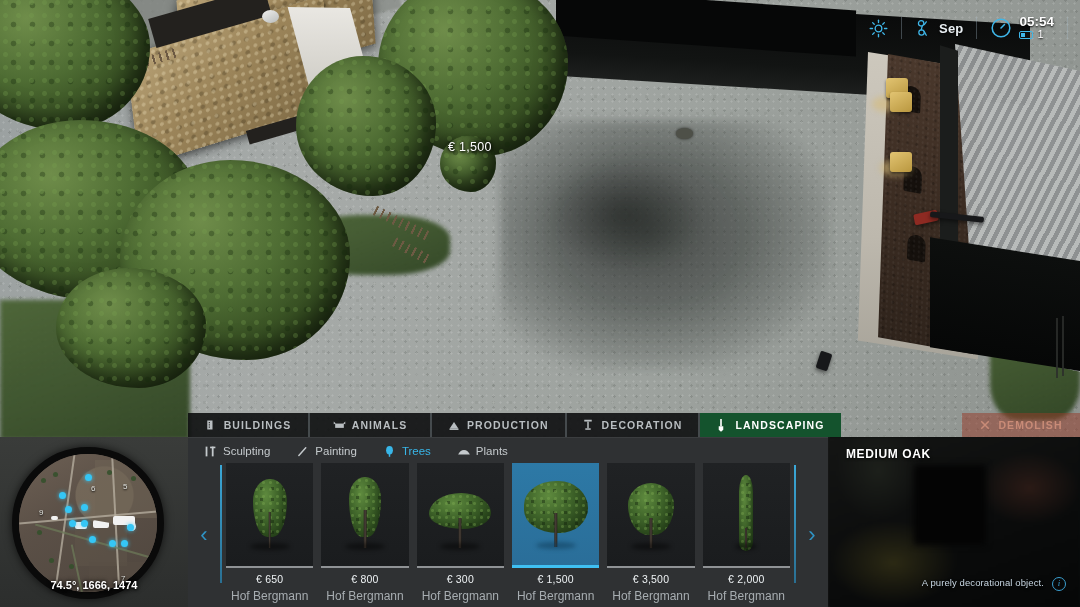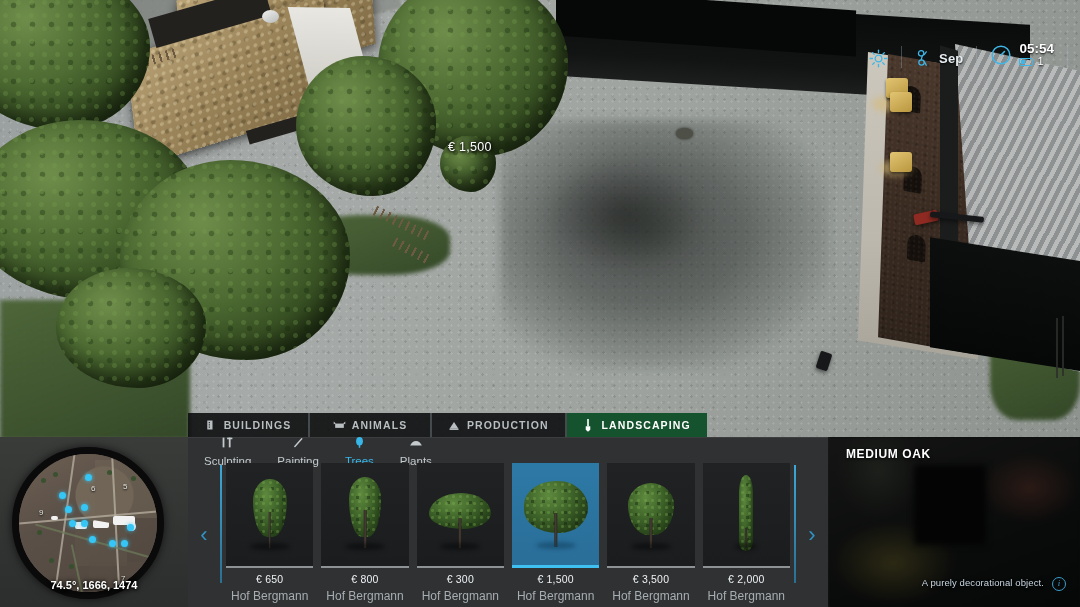--- a/index.html
+++ b/index.html
@@ -134,21 +134,21 @@
   .obj-dark{ position:absolute; background:#17181a; border-radius:2px;
              box-shadow:0 2px 4px rgba(0,0,0,.5); }
 
   
   .worldprice{ position:absolute; left:448px; top:140px; color:#fff;
     font-size:12.5px; letter-spacing:.3px;
     text-shadow:0 0 4px #000, 0 1px 3px #000, 0 0 8px rgba(0,0,0,.9); }
 
   
   #tophud{ position:absolute; right:0; top:0; height:56px; display:flex;
-           align-items:flex-end; padding:0 12px 0 6px; gap:0;margin-top:12px; }
+           align-items:center; padding:0 12px 0 6px; gap:0; }
   #tophud .seg{ display:flex; align-items:center; gap:7px; padding:0 13px; }
   #tophud .div{ width:1px; height:22px; background:rgba(160,180,195,.35); }
   .hudtxt{ color:#e8eef2; font-size:13px; font-weight:bold; letter-spacing:.2px;
            text-shadow:0 1px 2px #000; }
   .money{ color:#fff; font-size:15px; letter-spacing:.4px; font-weight:normal;
           text-shadow:0 1px 2px #000; padding-left:10px; }
   .timewrap{ display:flex; flex-direction:column; line-height:1.05; }
   .timeval{ color:#fff; font-size:13.5px; font-weight:bold; text-shadow:0 1px 2px #000; }
   .speedrow{ display:flex; align-items:center; gap:4px; }
   .speedbox{ width:14px;height:8px;border:1.3px solid #3fb6e8;border-radius:2px;
@@ -197,21 +197,21 @@
   .mtree{ position:absolute; width:5px;height:5px;border-radius:50%;
           background:#33502a; opacity:.85; }
   #mapcoord{ position:absolute; left:0; right:0; bottom:16px; text-align:center;
              color:#fff; font-size:11px; font-weight:bold;
              text-shadow:0 1px 3px #000,0 0 5px #000; }
 
   
   #subtabs{ position:absolute; left:188px; top:2px; height:24px; display:flex;
             align-items:center; gap:26px; padding-left:16px; }
   .stab{ display:flex; align-items:center; gap:6px; color:#c4c9cc; font-size:11.5px;
-         cursor:pointer;flex-direction:column; }
+         cursor:pointer; }
   .stab.active{ color:#38b6e8; }
   .sicon{ width:13px; height:13px; display:inline-block; }
 
   
   #carousel{ position:absolute; left:188px; right:252px; top:26px; bottom:0;
              display:flex; align-items:flex-start; }
   .navarrow{ width:32px; height:144px; display:flex; align-items:center;
              justify-content:center; color:#2f93c4; font-size:22px; cursor:pointer;
              user-select:none; }
   .railline{ width:2px; height:118px; margin-top:2px;
@@ -399,31 +399,49 @@
     <div class="ctab">
       <span class="tabicon">
         <svg width="12" height="12" viewBox="0 0 16 16">
             <path fill="#b9bec1" d="M2 13h12l-6-9z"></path>
             <rect x="2" y="13" width="12" height="1.6" fill="#b9bec1"></rect>
           </svg>
       </span>
       <span>PRODUCTION</span>
     </div>
 
+    <div class="ctab">
+      <span class="tabicon">
+        <svg width="10" height="12" viewBox="0 0 12 16">
+            <rect x="1" y="1" width="10" height="2.4" fill="#b9bec1"></rect>
+            <rect x="5" y="3.4" width="2" height="9" fill="#b9bec1"></rect>
+            <rect x="2.4" y="12.4" width="7.2" height="2" fill="#b9bec1"></rect>
+          </svg>
+      </span>
+      <span>DECORATION</span>
+    </div>
 
     <div class="ctab active">
       <span class="tabicon">
         <svg width="10" height="13" viewBox="0 0 12 16">
             <rect x="5" y="0" width="2" height="9" fill="#fff"></rect>
             <path fill="#fff" d="M3.2 9h5.6v4.2L6 15.6 3.2 13.2z"></path>
           </svg>
       </span>
       <span>LANDSCAPING</span>
     </div>
 
+    <div class="ctab demolish">
+      <span class="tabicon">
+        <svg width="12" height="12" viewBox="0 0 16 16">
+            <path stroke="#c98b77" stroke-width="2" d="M3 3l10 10M13 3L3 13"></path>
+          </svg>
+      </span>
+      <span>DEMOLISH</span>
+    </div>
   </div>
 
   <div id="bottom">
 
     <div id="minimap">
       <div class="mapcircle">
         <div class="mapinner">
           <div class="mfield" style="left:76px;top:6px;width:66px;height:58px;"></div>
           <div class="mfield" style="left:56px;top:62px;width:52px;height:50px;background:rgba(96,86,74,.5);"></div>
           <div class="mfield" style="left:70px;top:108px;width:56px;height:40px;background:rgba(88,78,68,.5);"></div>

